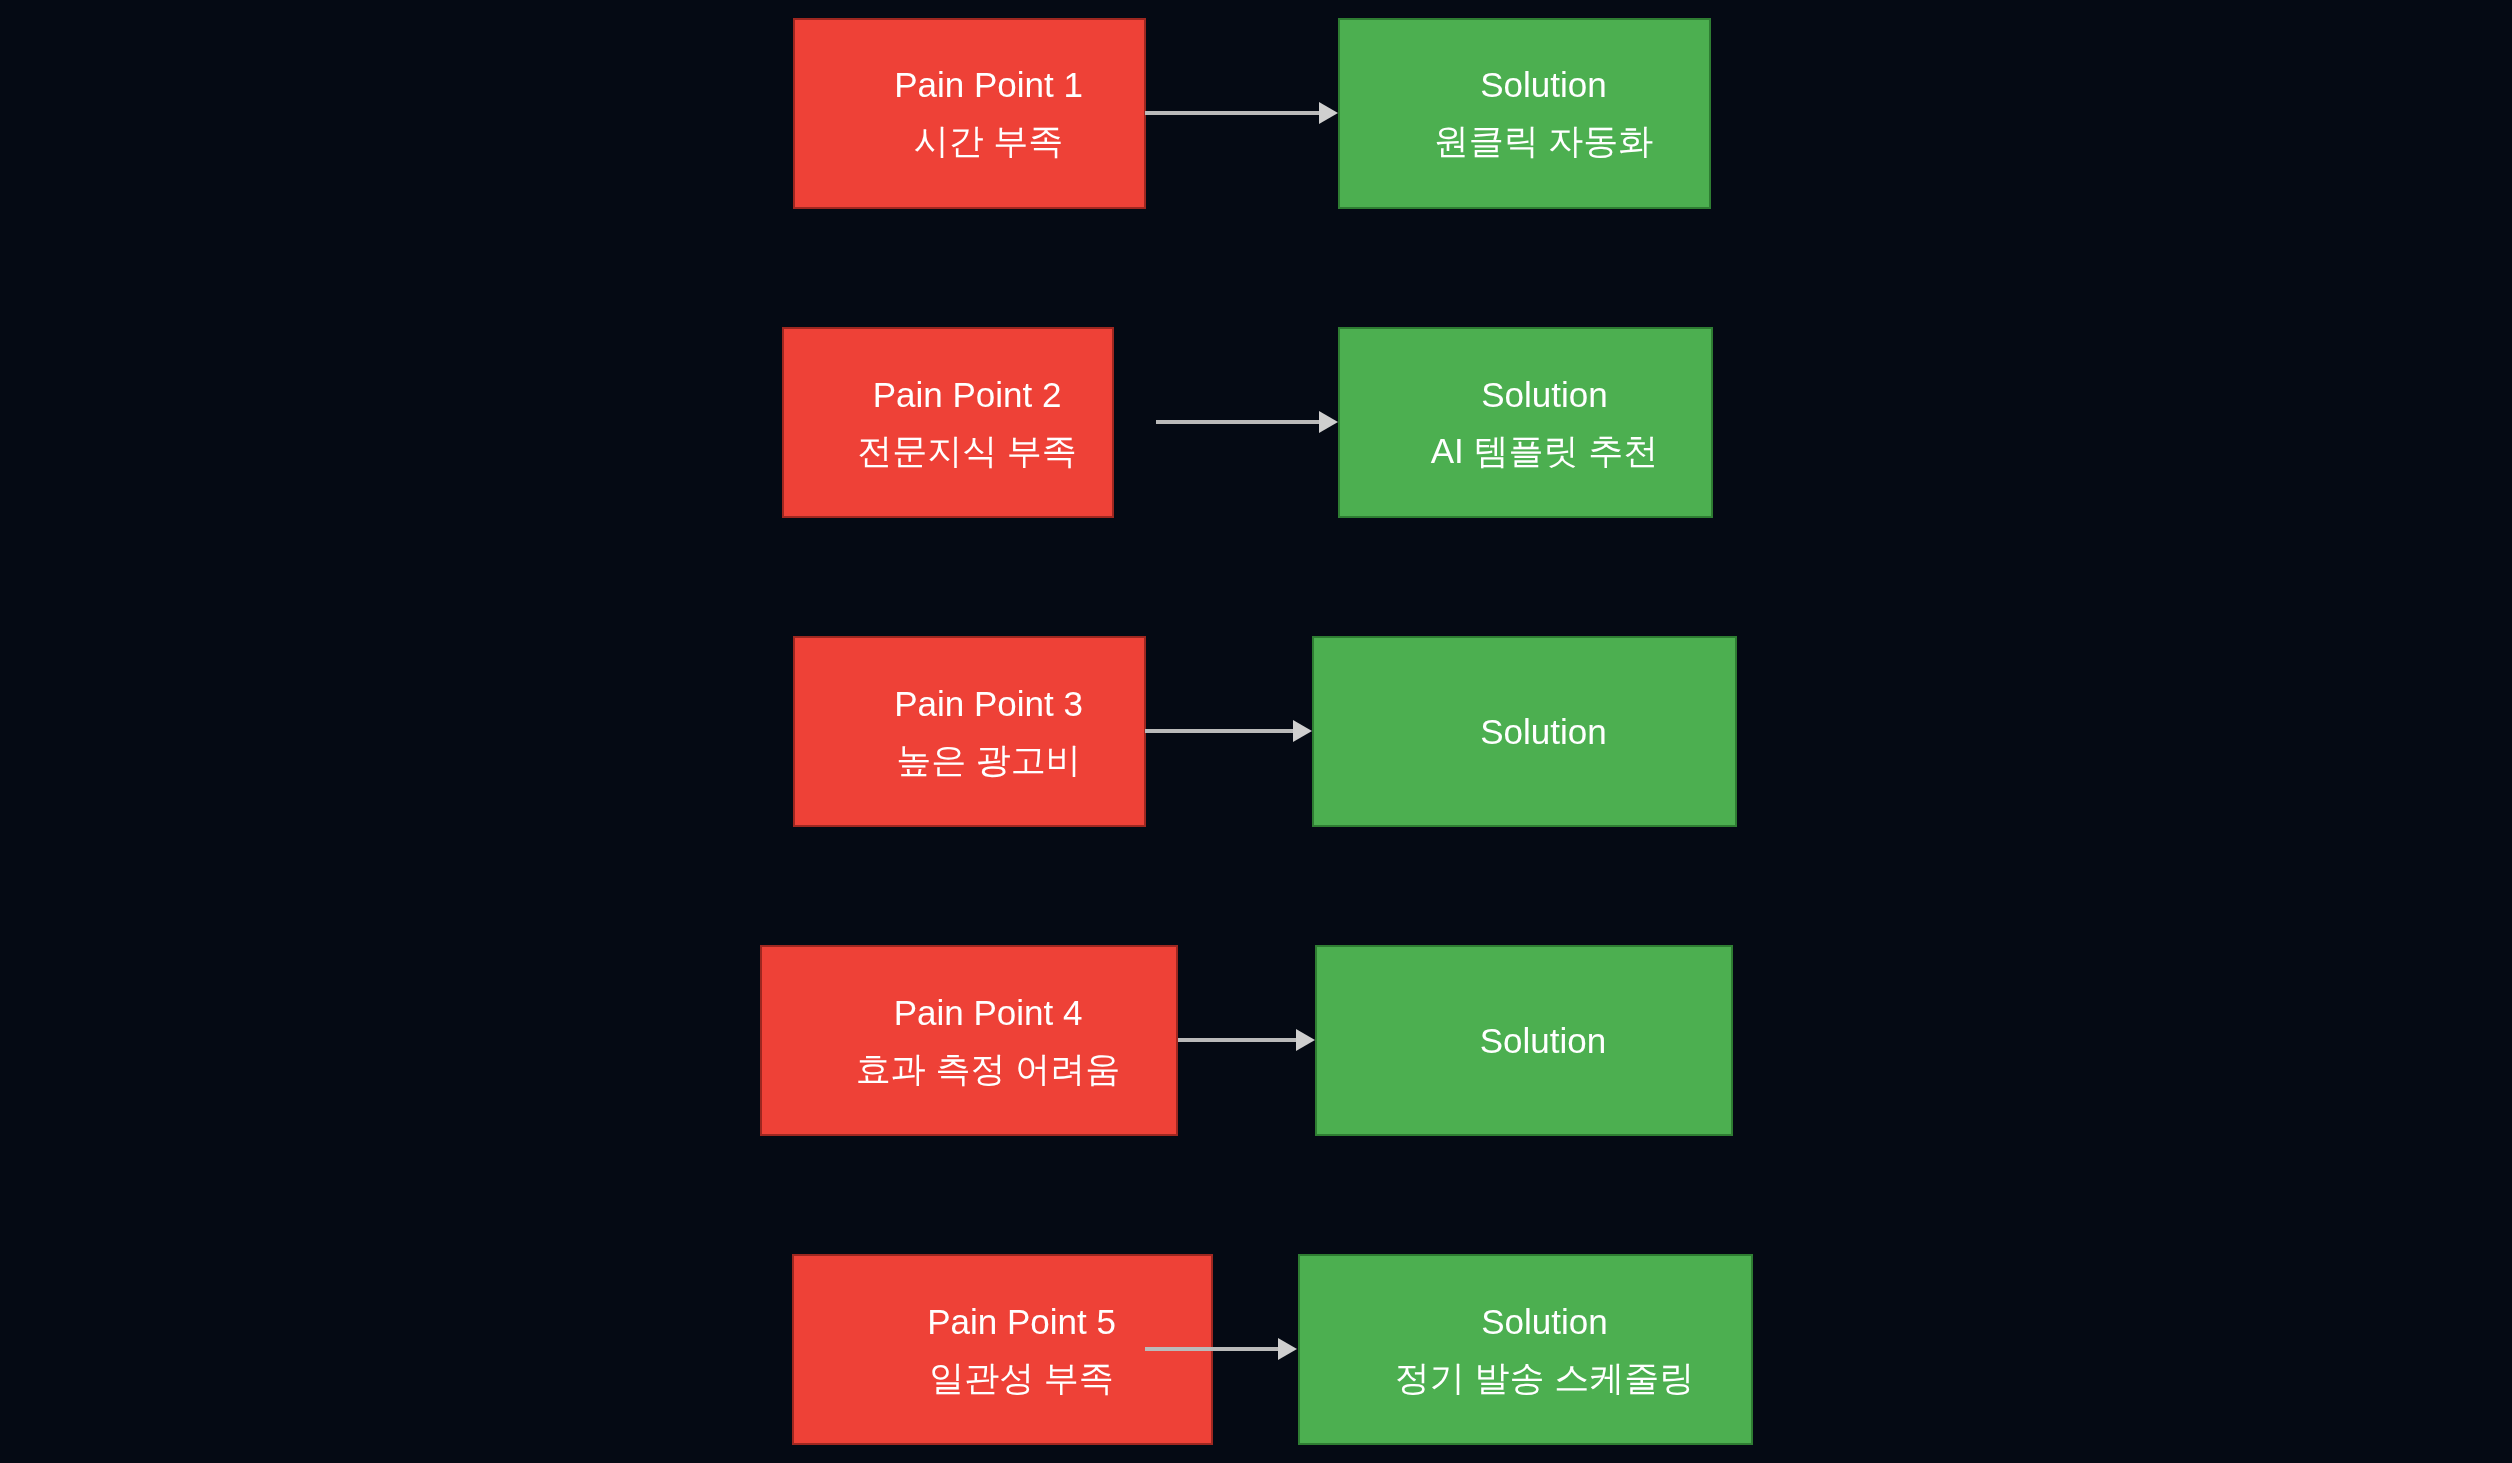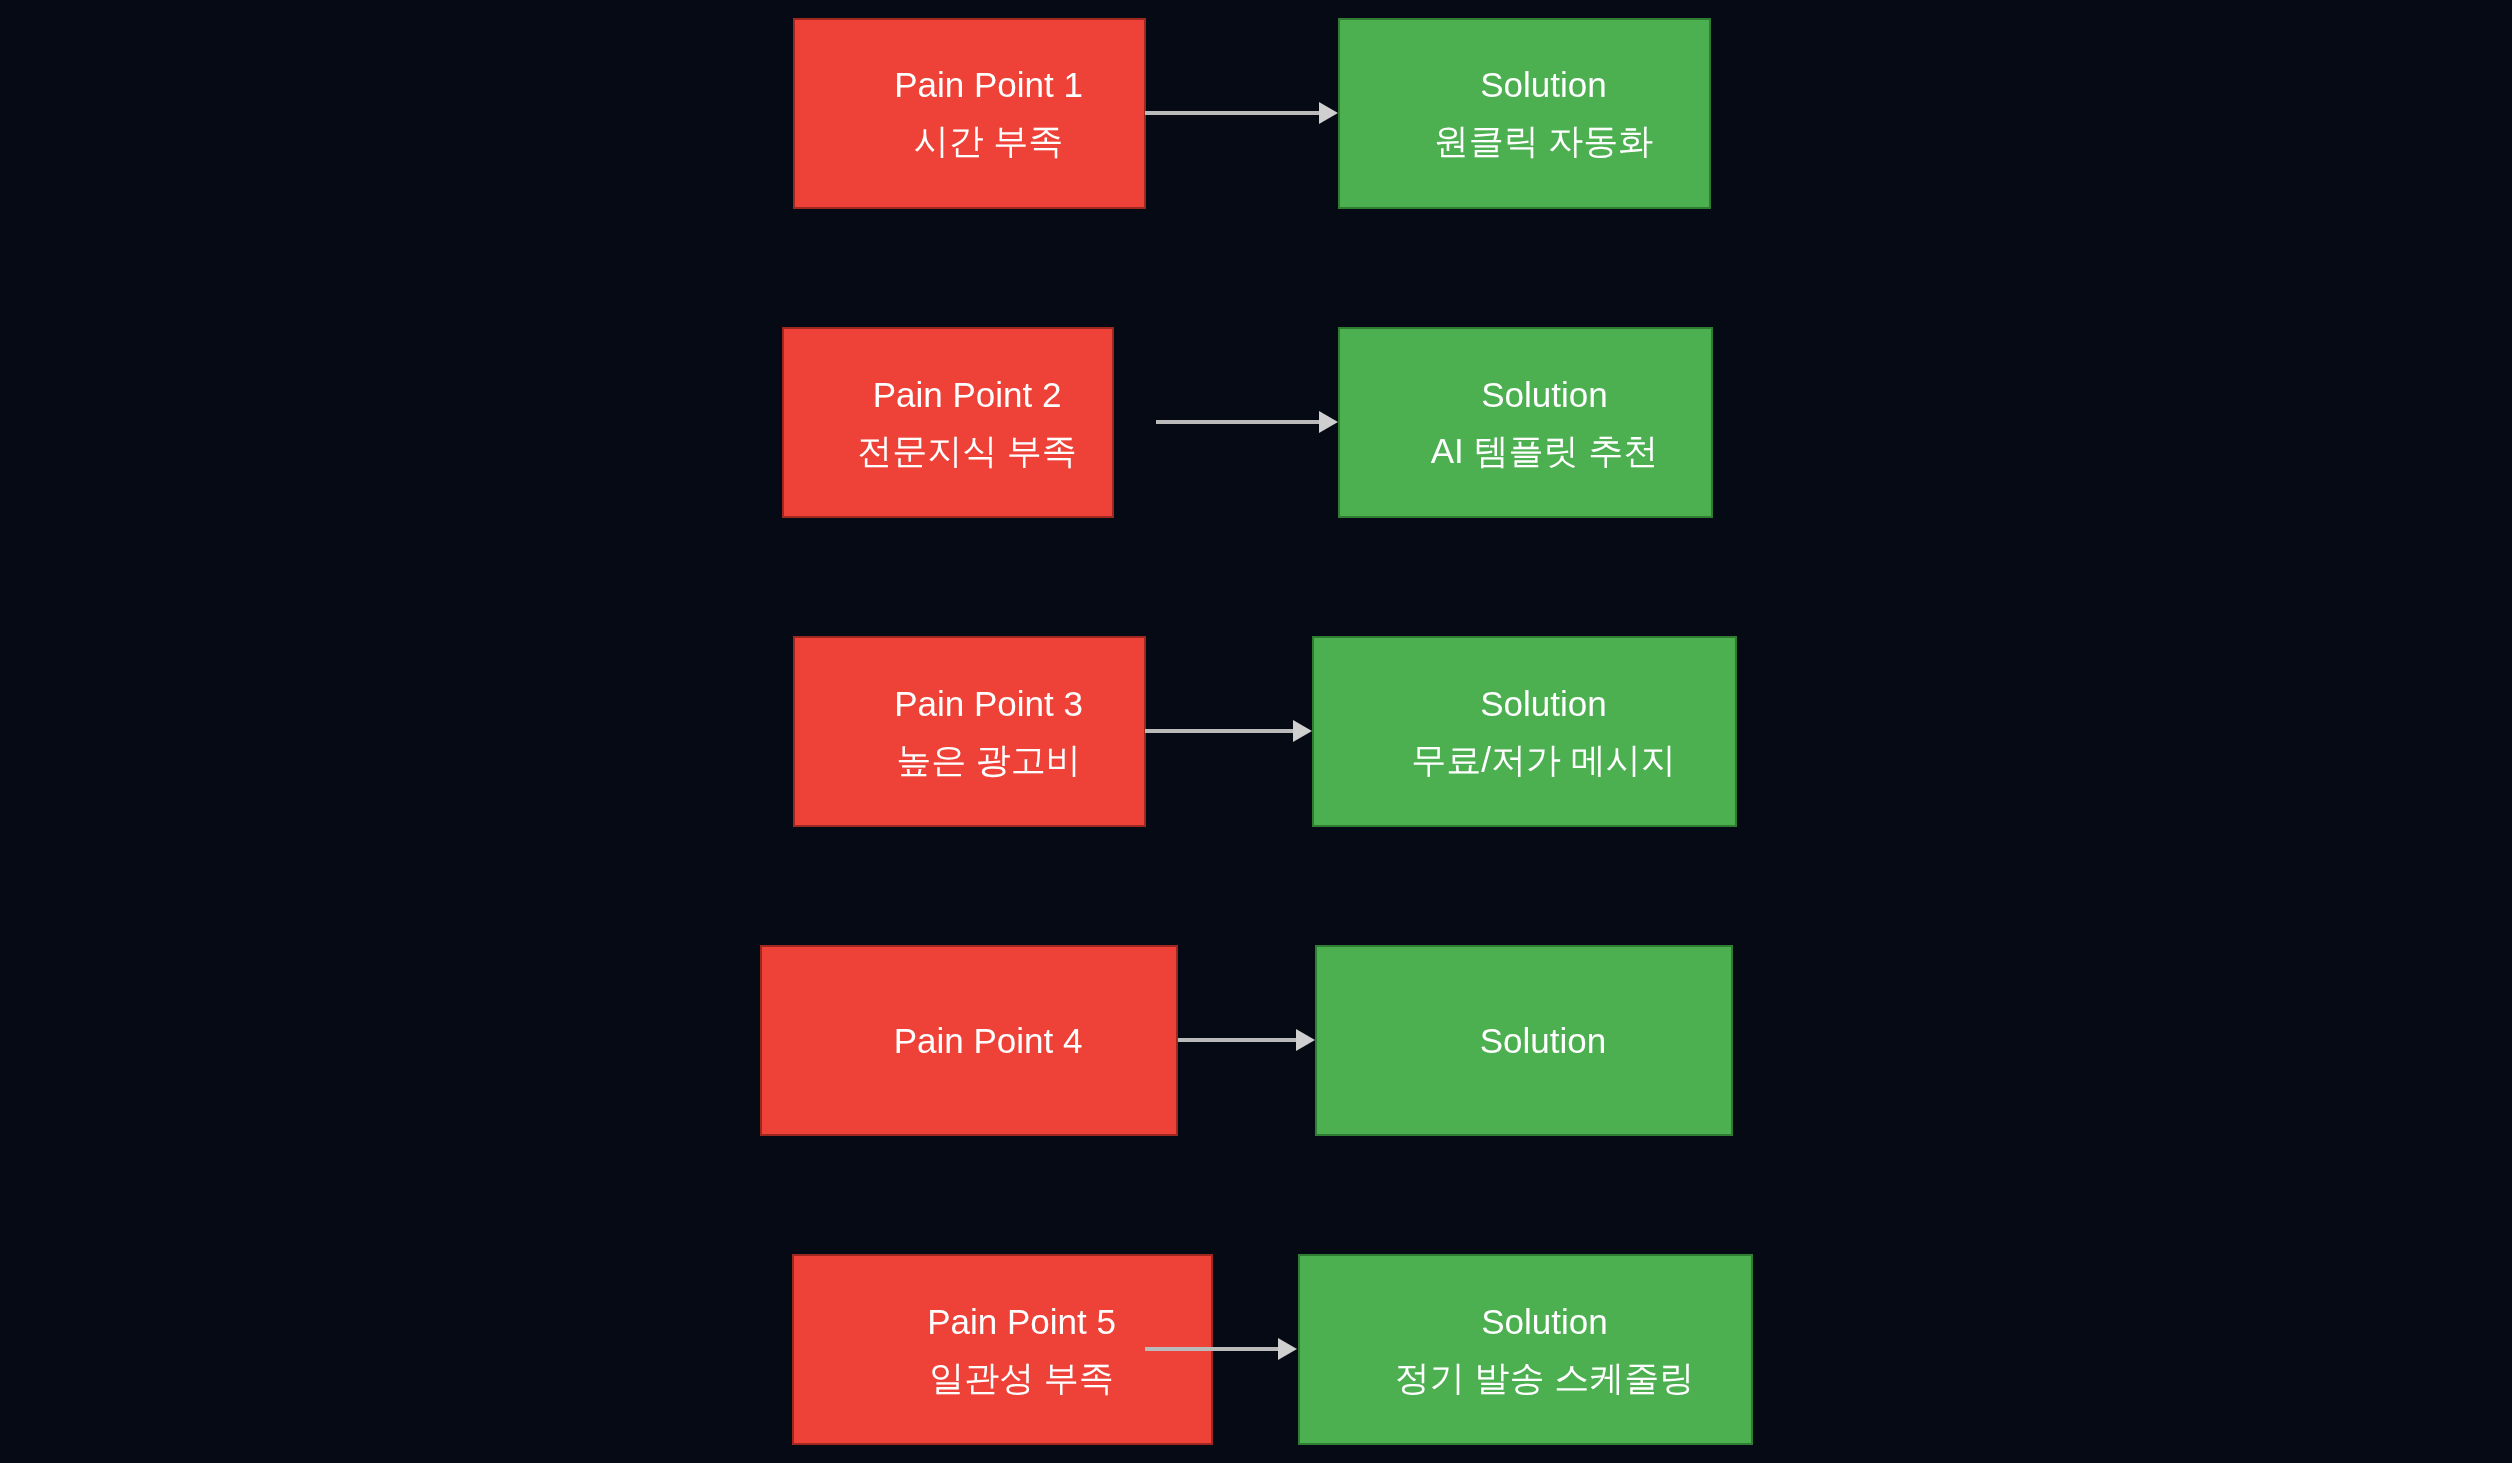--- a/index.html
+++ b/index.html
@@ -104,25 +104,25 @@
 </div>
 
 <div class="box pain p3">
   <div>Pain Point 3</div>
   <div>높은 광고비</div>
 </div>
 <div class="arrow-line al3"></div>
 <div class="arrow-head ah3"></div>
 <div class="box sol s3">
   <div>Solution</div>
-  <div>무료/저가 메시지</div>
 </div>
 
 <div class="box pain p4">
   <div>Pain Point 4</div>
+  <div>효과 측정 어려움</div>
 </div>
 <div class="arrow-line al4"></div>
 <div class="arrow-head ah4"></div>
 <div class="box sol s4">
   <div>Solution</div>
 </div>
 
 <div class="box pain p5">
   <div>Pain Point 5</div>
   <div>일관성 부족</div>

